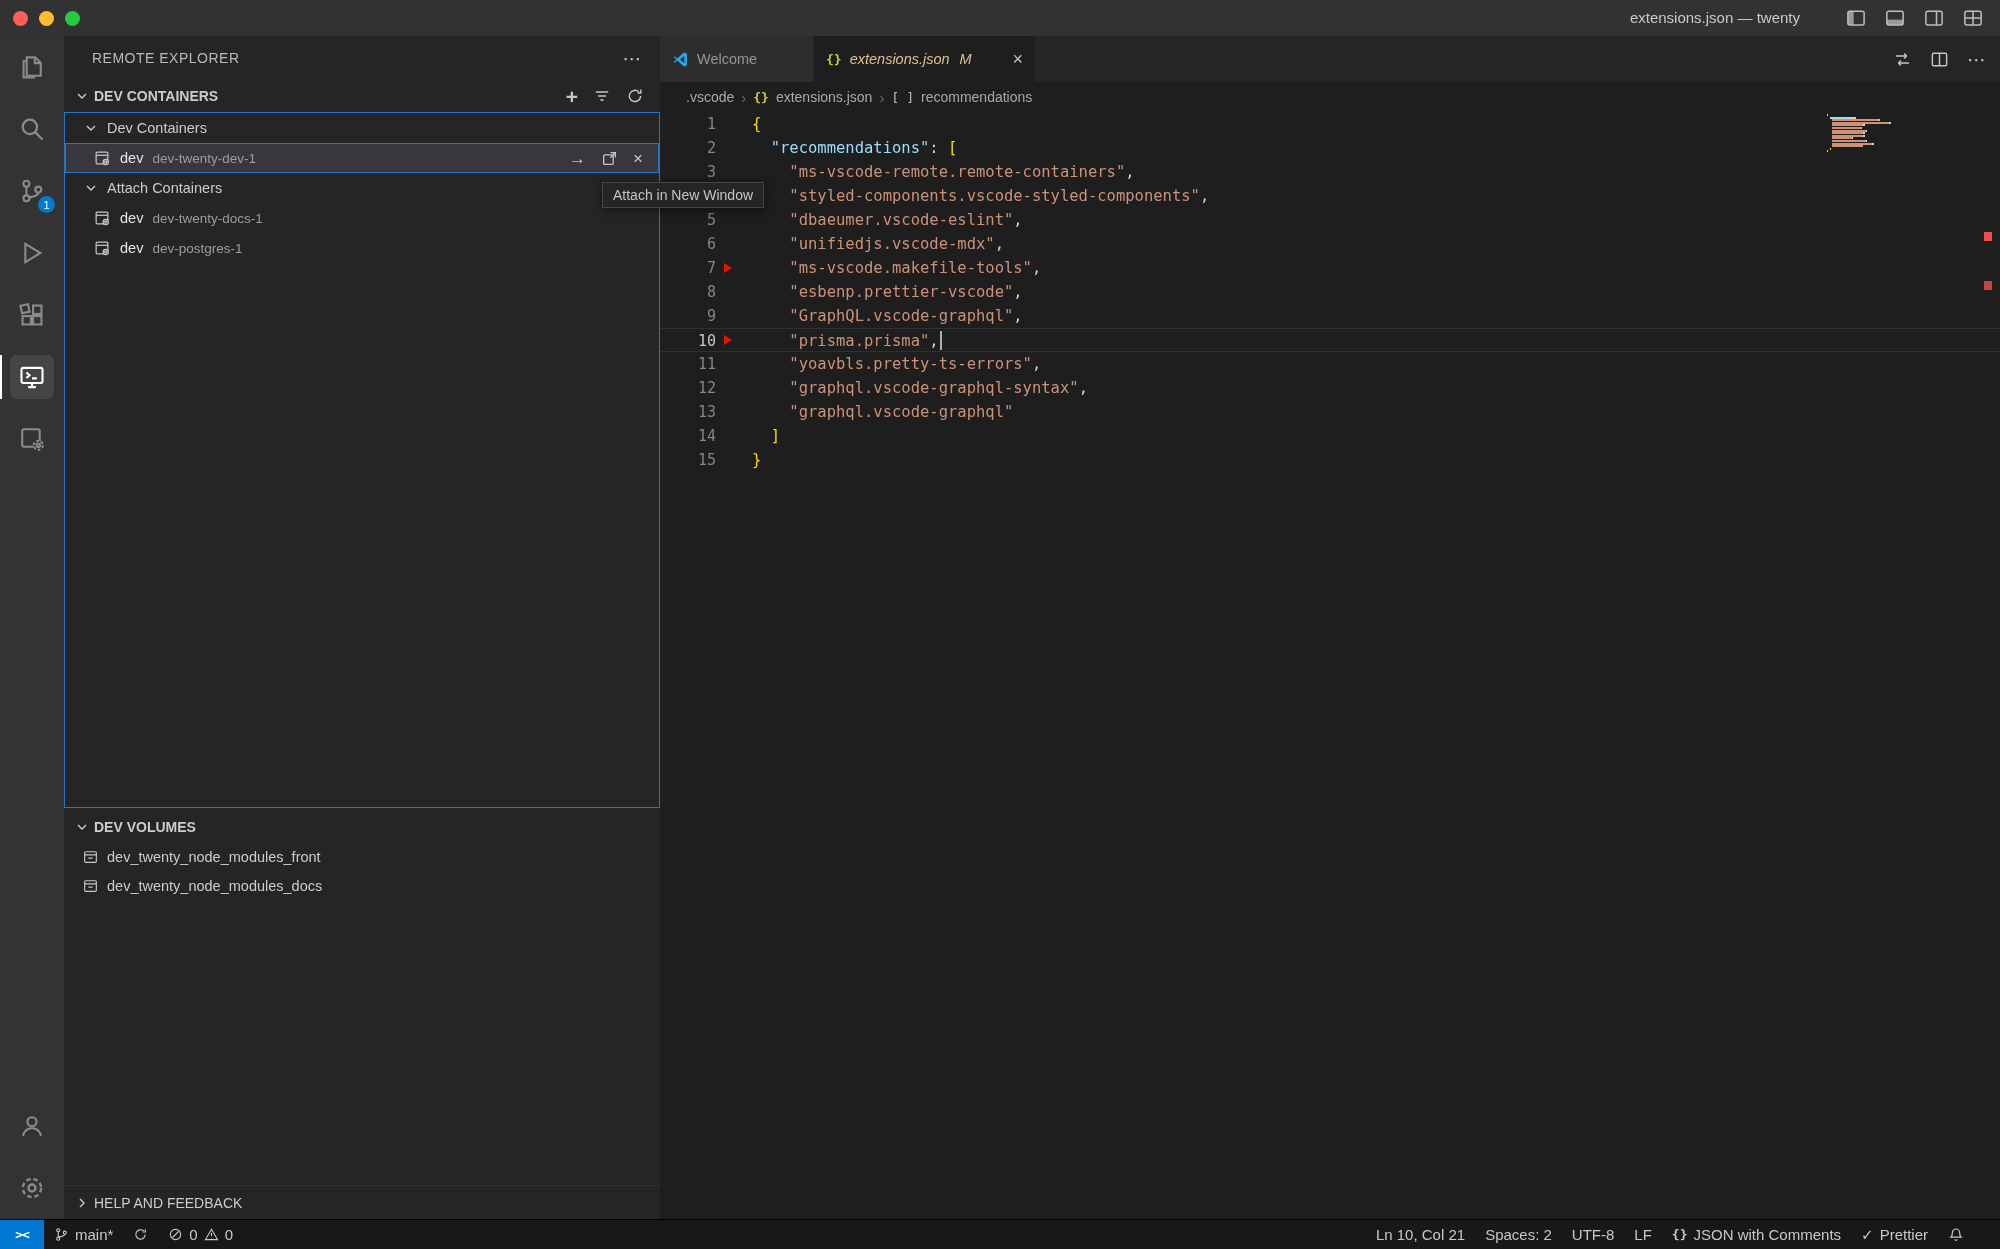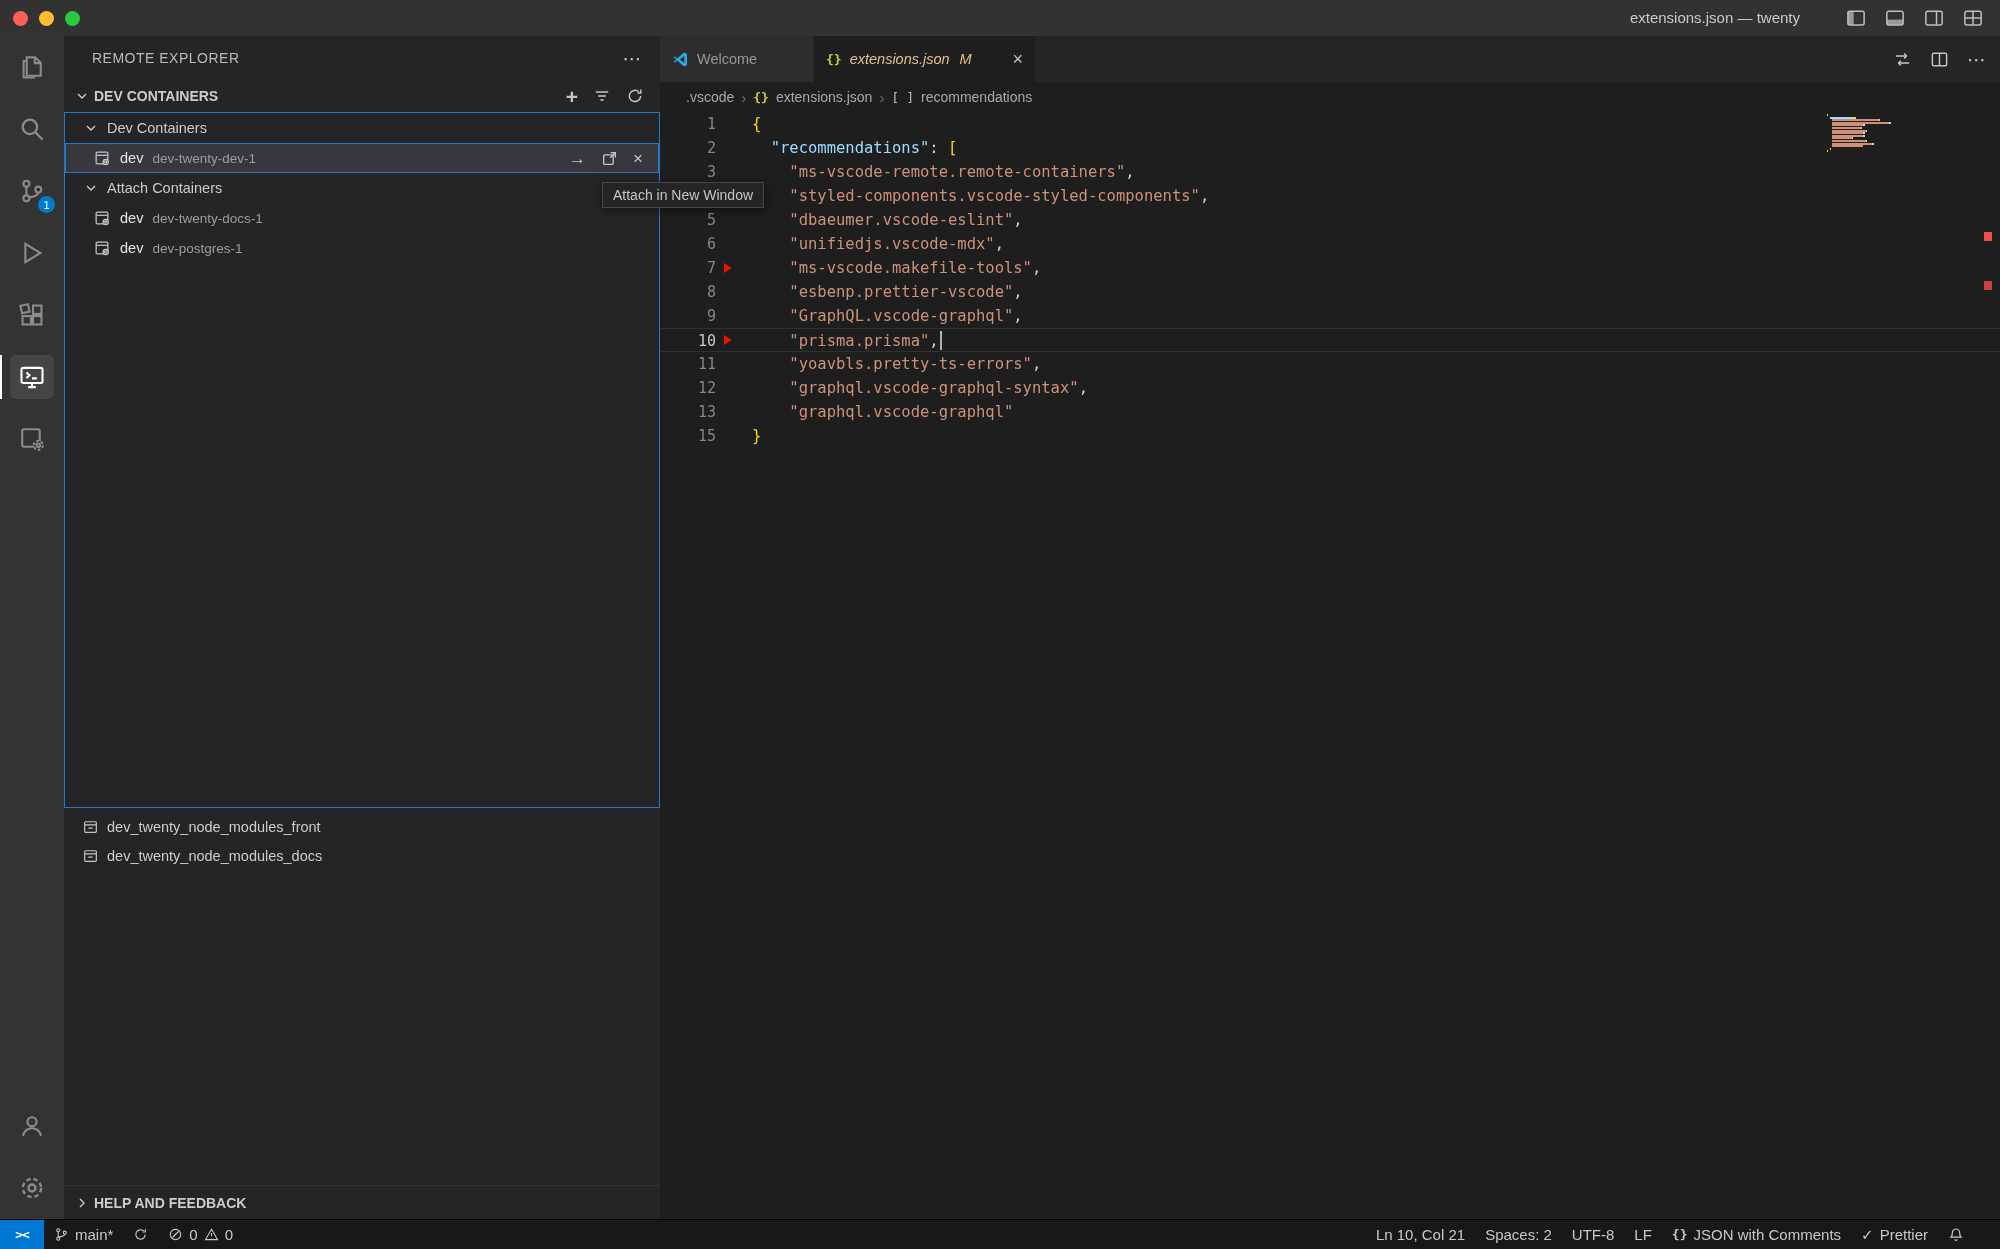--- a/index.html
+++ b/index.html
@@ -53,21 +53,21 @@
   .item-row.selected{background:#37373d;outline:1px solid #2477c8;outline-offset:-1px}
   .row-actions{margin-left:auto;display:flex;align-items:center;gap:15px;padding-right:16px;color:#c8c8c8}
   .row-actions .glyph-btn{font-size:17px}
   .row-actions svg{display:block}
 
   .volumes{margin-top:4px}
   .vol-head{height:30px}
   .volume-row{height:29px;display:flex;align-items:center;gap:8px;padding-left:18px;color:#cccccc;cursor:pointer}
   .vol-icon{display:flex;flex:none}
   .help-row{margin-top:auto;height:34px;display:flex;align-items:center;padding-left:10px;color:#cccccc;font-size:14px;
-            font-weight:bold;border-top:1px solid rgba(255,255,255,.06);cursor:pointer}
+            font-weight:normal;border-top:1px solid rgba(255,255,255,.06);cursor:pointer}
   .help-row .chev{margin-right:4px}
 
   
   .tooltip{position:absolute;left:602px;top:182px;z-index:40;background:#252526;border:1px solid #454545;color:#c5c5c5;
            font-size:14px;padding:4px 10px;white-space:nowrap;box-shadow:0 2px 8px rgba(0,0,0,.5)}
 
   
   .editor{flex:1;min-width:0;display:flex;flex-direction:column;background:#1e1e1e}
   .tabbar{height:46px;background:#252526;display:flex;align-items:stretch;position:relative}
   .tab{display:flex;align-items:center;gap:8px;padding:0 12px;font-size:14.5px;cursor:pointer;border-right:1px solid #252526}
@@ -337,20 +337,28 @@
                 <circle cx="11.3" cy="11.6" r="2.3" fill="#252526"></circle>
                 <circle cx="11.3" cy="11.6" r="1"></circle>
               </svg>
           </span>
           <span class="item-name">dev</span>
           <span class="item-desc">dev-postgres-1</span>
         </div>
       </div>
 
       <div class="volumes">
+        <div class="sec-head vol-head">
+          <span class="chev">
+            <svg width="16" height="16" viewBox="0 0 16 16" fill="none" stroke="currentColor" stroke-width="1.4">
+                <path d="M4 6l4 4 4-4"></path>
+              </svg>
+          </span>
+          <span>DEV VOLUMES</span>
+        </div>
         <div>
             <div class="volume-row">
               <span class="vol-icon">
                 <svg width="17" height="17" viewBox="0 0 16 16" fill="none" stroke="#c5c5c5" stroke-width="1.1">
                   <rect x="2.5" y="3.5" width="11" height="10" rx="1"></rect>
                   <path d="M2.5 6.5h11M6 9.5h4"></path>
                 </svg>
               </span>
               <span>dev_twenty_node_modules_front</span>
             </div>
@@ -481,20 +489,25 @@
             </div>
             <div class="code-line">
               <span class="ln">12</span>
               <span class="glyph"></span>
               <span class="lt"><span class="tok-ws">    </span><span class="tok-str">"graphql.vscode-graphql-syntax"</span><span class="tok-pun">,</span></span>
             </div>
             <div class="code-line">
               <span class="ln">13</span>
               <span class="glyph"></span>
               <span class="lt"><span class="tok-ws">    </span><span class="tok-str">"graphql.vscode-graphql"</span></span>
+            </div>
+            <div class="code-line">
+              <span class="ln">14</span>
+              <span class="glyph"></span>
+              <span class="lt"><span class="tok-ws">  </span><span class="tok-brk">]</span></span>
             </div>
             <div class="code-line">
               <span class="ln">15</span>
               <span class="glyph"></span>
               <span class="lt"><span class="tok-brk">}</span></span>
             </div>
           </div>
         <div class="minimap">
             <div class="mm-line"><span class="mm-seg tok-brk" style="width: 1.3px;"></span></div>
             <div class="mm-line"><span class="mm-seg tok-ws mm-space" style="width: 2.6px;"></span><span class="mm-seg tok-key" style="width: 22.1px;"></span><span class="mm-seg tok-pun" style="width: 2.6px;"></span><span class="mm-seg tok-brk" style="width: 1.3px;"></span></div>

